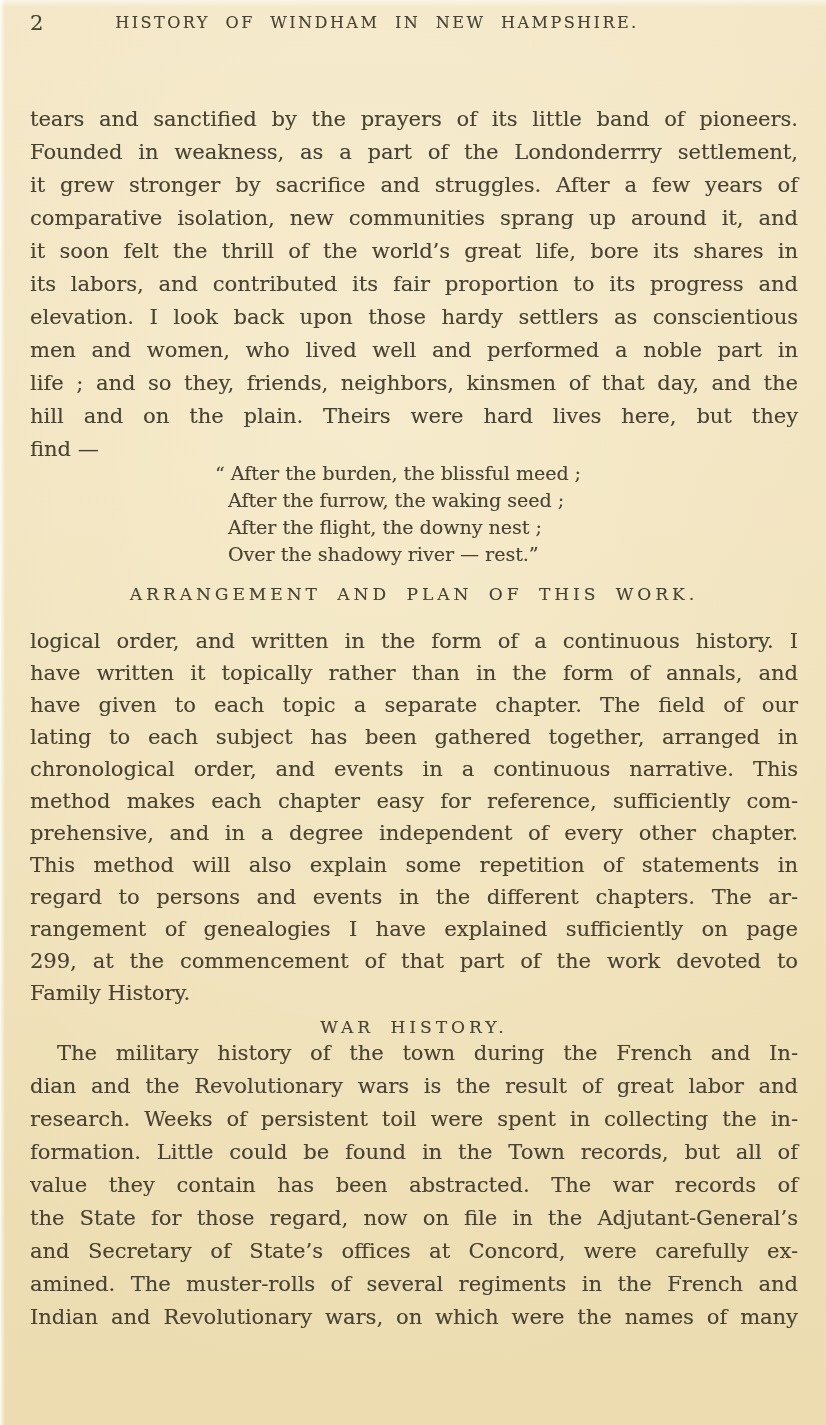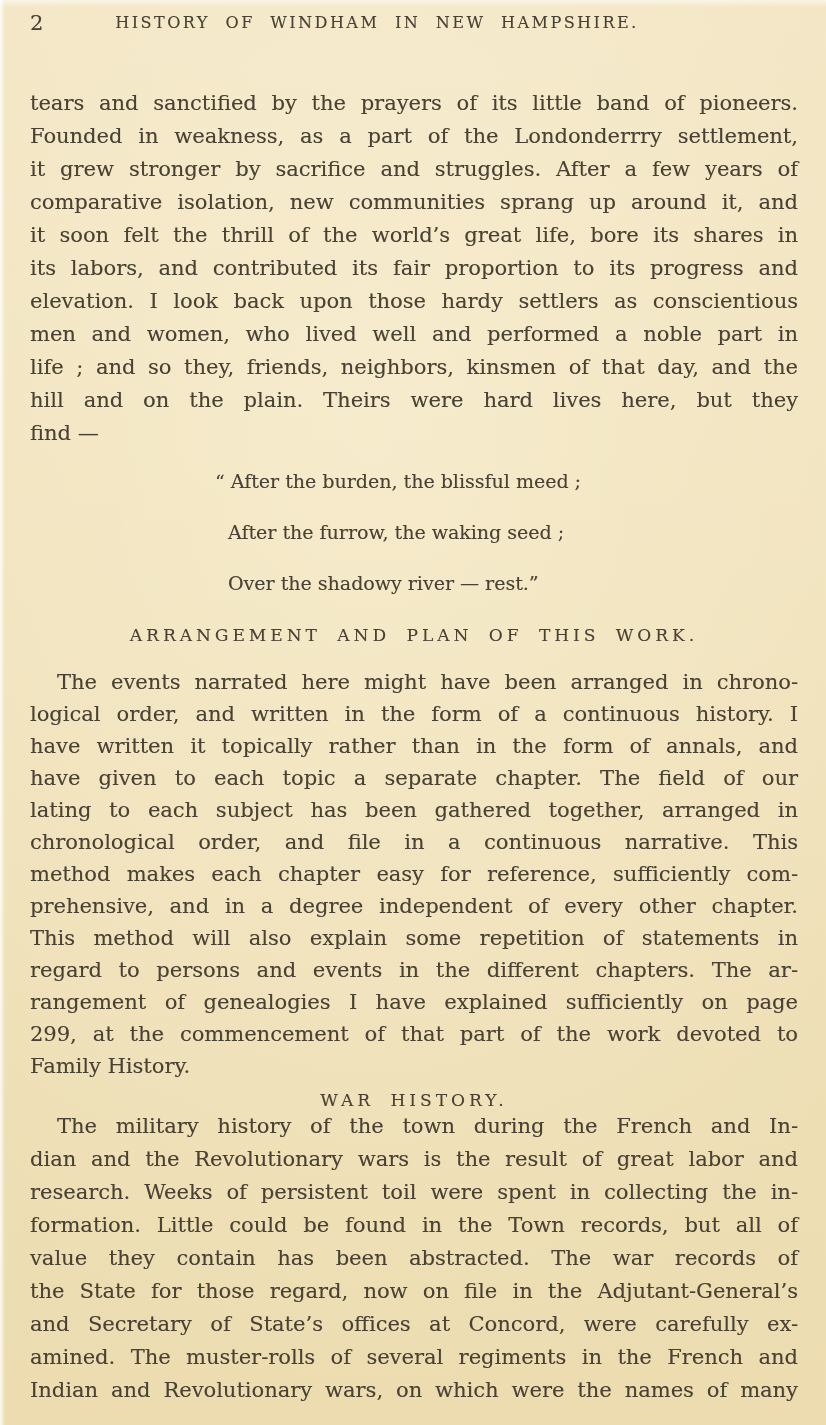--- a/index.html
+++ b/index.html
@@ -46,45 +46,44 @@
   .para .line{
     font-size:21px;
     text-align:justify;
     text-align-last:justify;
   }
   .p1 .line{line-height:33px;}
   .p2 .line{line-height:32px;}
   .p3 .line{line-height:33px;}
   .line.flush{text-align-last:left;}
   .line.first-indent{padding-left:27px;}
-  .p1{margin-top:50px;}
+  .p1{margin-top:66px;}
   .p2{margin-top:21px;}
   .p3{margin-top:0;}
   
   .poem{
     margin-top:-6px;
     padding-left:198px;
   }
   .poem .line{
     font-size:19px;
     line-height:27px;
     text-align:right;
     text-align-last:left;
-    margin-top:24px;
   }
   .poem .line.hang{text-indent:-13px;}
   
   .sect-heading{
     text-align:center;
     font-size:17px;
     letter-spacing:4px;
     word-spacing:7px;
     white-space:nowrap;
   }
-  .h1{margin-top:28px;text-align:center;}
+  .h1{margin-top:16px;text-align:center;}
   .h2{margin-top:8px;}
 </style>
 </head>
 <body>
 
 <div class="page">
 
   <div class="running-head">
     <span class="page-num">2</span>
     <div class="running-title">HISTORY OF WINDHAM IN NEW HAMPSHIRE.</div>
@@ -100,32 +99,32 @@
       <div class="line">elevation.  I look back upon those hardy settlers as conscientious</div>
       <div class="line">men and women, who lived well and performed a noble part in</div>
       <div class="line">life ; and so they, friends, neighbors, kinsmen of that day, and the</div>
       <div class="line">hill and on the plain.  Theirs were hard lives here, but they</div>
       <div class="line flush">find —</div>
     </div>
 
   <div class="poem">
       <div class="line hang">“ After the burden, the blissful meed ;</div>
       <div class="line">After the furrow, the waking seed ;</div>
+      <div class="line">After the flight, the downy nest ;</div>
       <div class="line">Over the shadowy river — rest.”</div>
     </div>
 
   <div class="sect-heading h1">ARRANGEMENT AND PLAN OF THIS WORK.</div>
 
   <div class="para p2">
-      <div class="line first-indent">The events narrated here might have been arranged in chrono-</div>
       <div class="line">logical order, and written in the form of a continuous history.  I</div>
       <div class="line">have written it topically rather than in the form of annals, and</div>
       <div class="line">have given to each topic a separate chapter.  The field of our</div>
       <div class="line">lating to each subject has been gathered together, arranged in</div>
-      <div class="line">chronological order, and file in a continuous narrative.  This</div>
+      <div class="line">chronological order, and events in a continuous narrative.  This</div>
       <div class="line">method makes each chapter easy for reference, sufficiently com-</div>
       <div class="line">prehensive, and in a degree independent of every other chapter.</div>
       <div class="line">This method will also explain some repetition of statements in</div>
       <div class="line">regard to persons and events in the different chapters.  The ar-</div>
       <div class="line">rangement of genealogies I have explained sufficiently on page</div>
       <div class="line">299, at the commencement of that part of the work devoted to</div>
       <div class="line flush">Family History.</div>
     </div>
 
   <div class="sect-heading h2">WAR HISTORY.</div>

